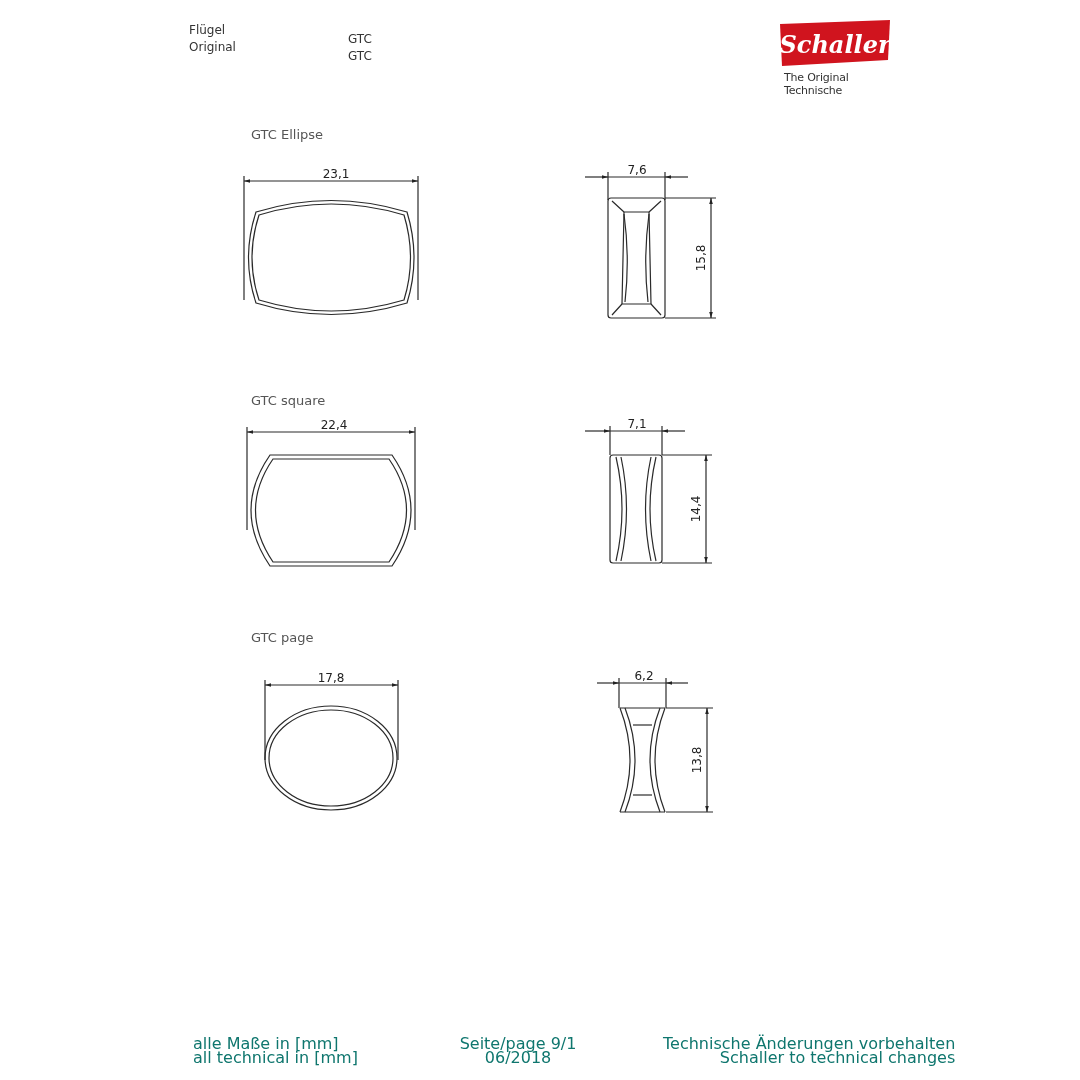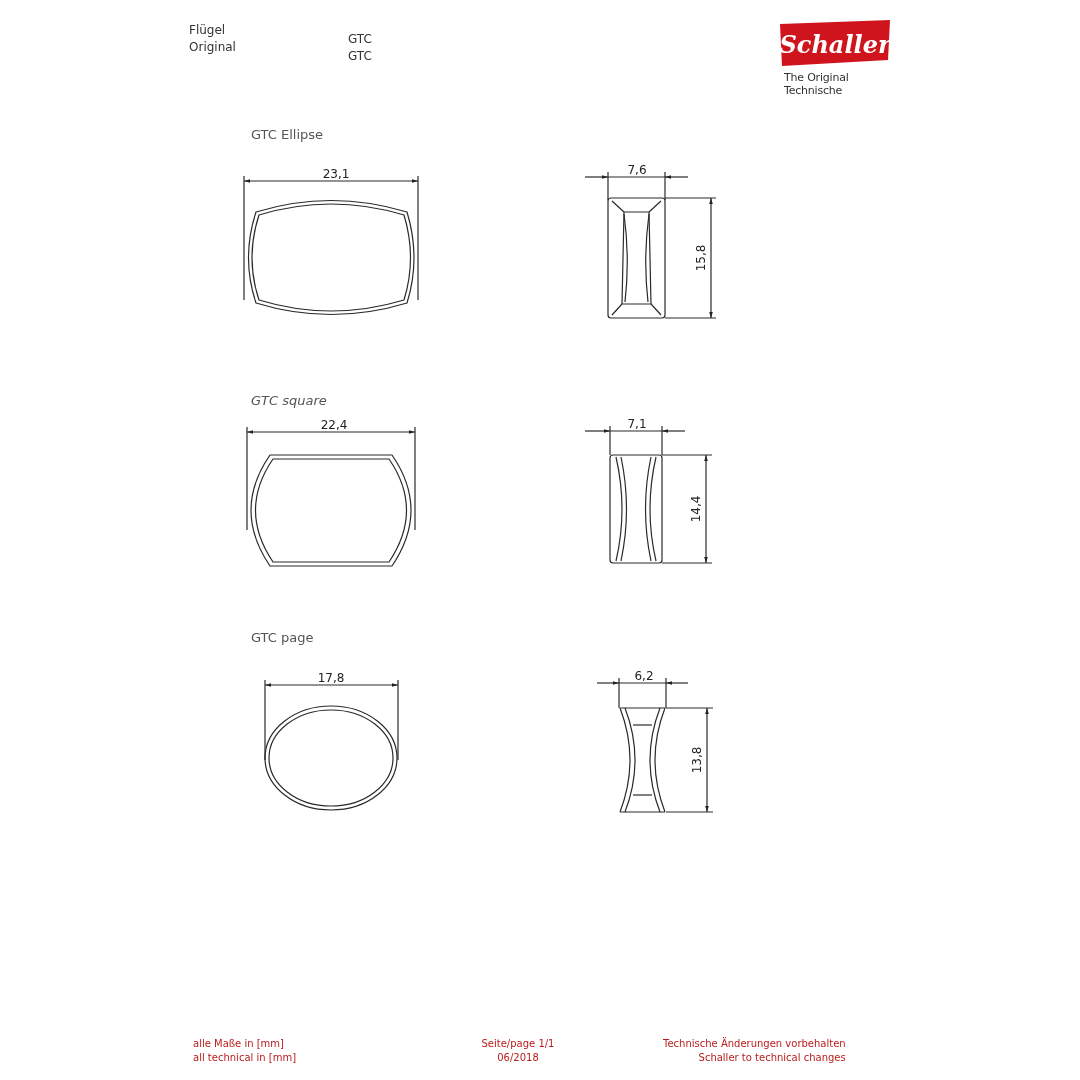--- a/index.html
+++ b/index.html
@@ -1,21 +1,21 @@
 <!DOCTYPE html>
 <html><head>
   <meta charset="utf-8">
   <style>
     html, body { margin: 0; padding: 0; background: #ffffff; }
     body { width: 1080px; height: 1080px; position: relative; overflow: hidden;
            font-family: "DejaVu Sans", sans-serif; color: #2b2b2b; }
     .abs { position: absolute; }
     .hdr { font-size: 12px; line-height: 17px; color: #333; }
     .label { font-size: 13px; color: #555; }
-    .foot { font-size: 10px; line-height: 14px; color: #b91c1c; }
+    .foot { font-size: 16px; line-height: 14px; color: #0f766e; }
     svg.drawing { position: absolute; left: 0; top: 0; }
     .logo-sub { font-size: 11px; color: #333; letter-spacing: -0.2px; }
   </style>
 </head>
 <body>
 
 <div class="abs hdr" style="left:189px; top:22px;">
   <div>Flügel</div>
   <div>Original</div>
 </div>
@@ -26,21 +26,21 @@
 
 <div class="abs" style="left:778px; top:20px; width:115px; height:62px;">
   <svg width="115" height="46" viewBox="0 0 115 46">
     <polygon points="2,4 112,0 110,40 4,46" fill="#d0141e"></polygon>
     <text x="57" y="33" text-anchor="middle" font-family="DejaVu Serif, serif" font-style="italic" font-weight="bold" font-size="24" fill="#ffffff">Schaller</text>
   </svg>
   <div class="logo-sub" style="margin-left:6px; margin-top:1px;">The Original Technische</div>
 </div>
 
 <div class="abs label" style="left:251px; top:127px;">GTC Ellipse</div>
-<div class="abs label" style="left:251px; top:393px;font-style:italic;">GTC square</div>
+<div class="abs label" style="left:251px; top:393px;">GTC square</div>
 <div class="abs label" style="left:251px; top:630px;">GTC page</div>
 
 <svg class="drawing" width="1080" height="1080" viewBox="0 0 1080 1080">
   <defs>
     <marker id="arr" viewBox="0 0 10 10" refX="10" refY="5" markerWidth="7" markerHeight="5" orient="auto-start-reverse">
       <path d="M0,2 L10,5 L0,8 z" fill="#222"></path>
     </marker>
   </defs>
   <g stroke="#2a2a2a" fill="none" stroke-width="1.2">
 
@@ -132,19 +132,19 @@
     <text x="644" y="680" text-anchor="middle">6,2</text>
     <text transform="translate(701,760) rotate(-90)" text-anchor="middle">13,8</text>
   </g>
 </svg>
 
 <div class="abs foot" style="left:193px; top:1037px;">
   <div>alle Maße in [mm]</div>
   <div>all technical in [mm]</div>
 </div>
 <div class="abs foot" style="left:448px; top:1037px; width:140px; text-align:center;">
-  <div>Seite/page 1/1</div>
+  <div>Seite/page 9/1</div>
   <div>06/2018</div>
 </div>
 <div class="abs foot" style="left:663px; top:1037px;text-align:right;">
   <div>Technische Änderungen vorbehalten</div>
   <div>Schaller to technical changes</div>
 </div>
 
 </body></html>

